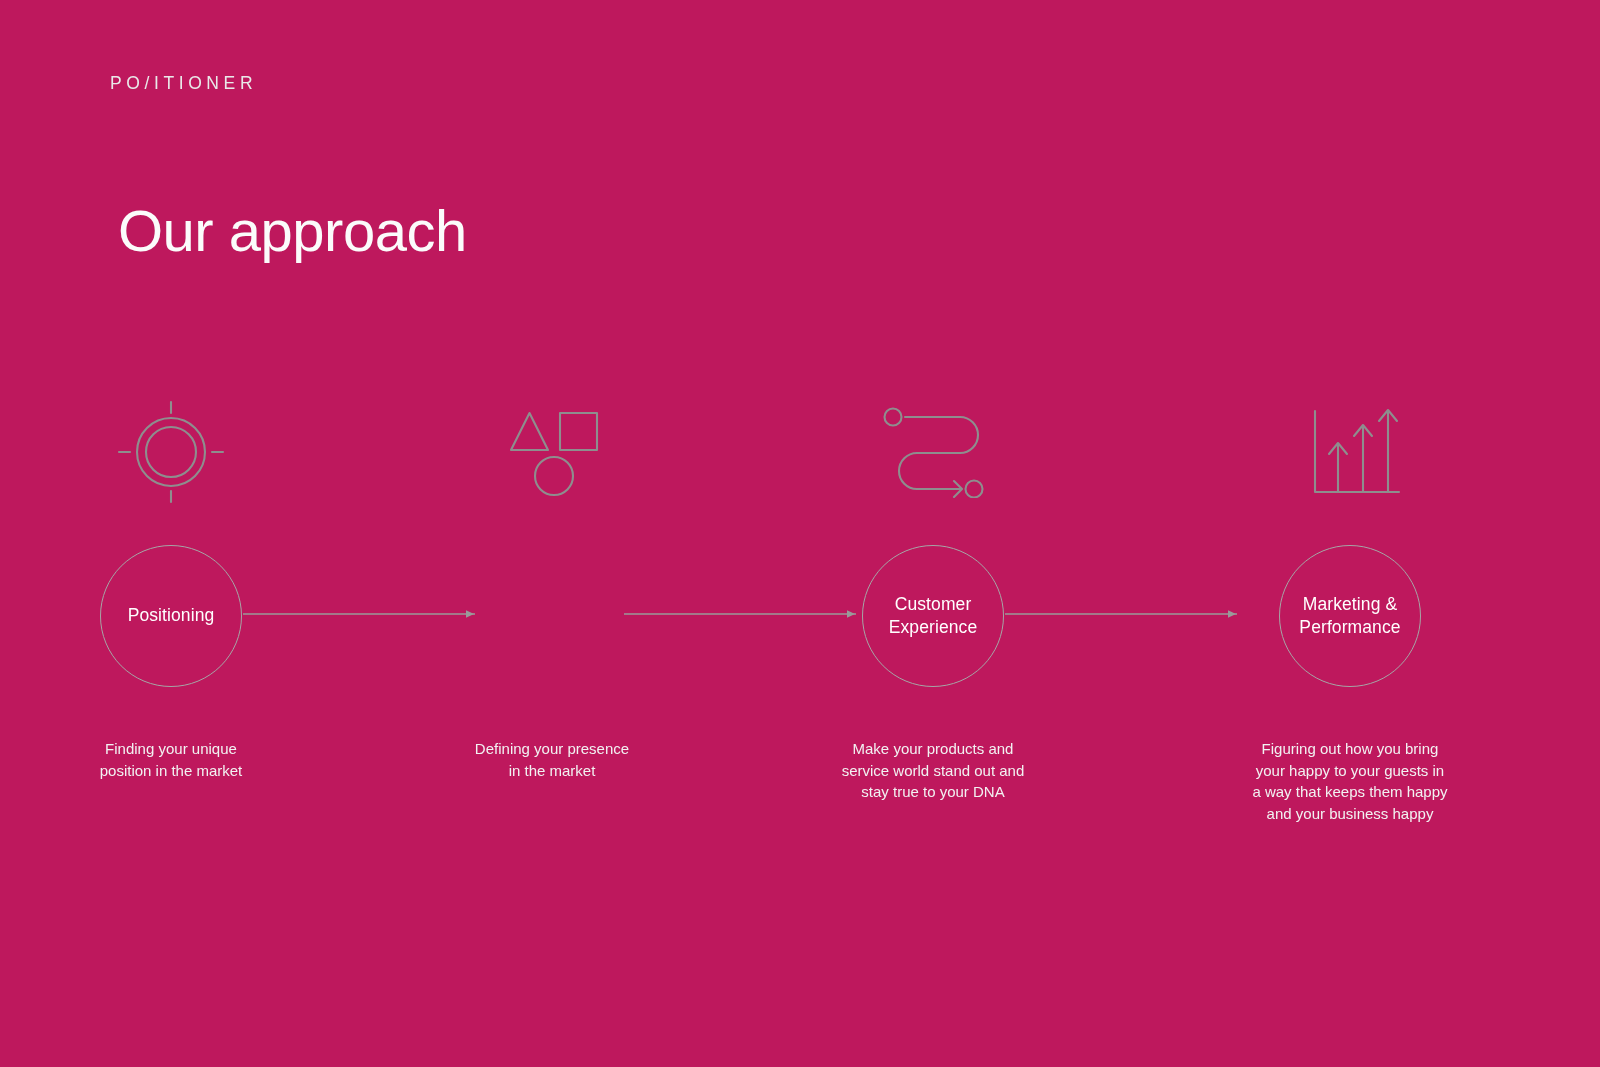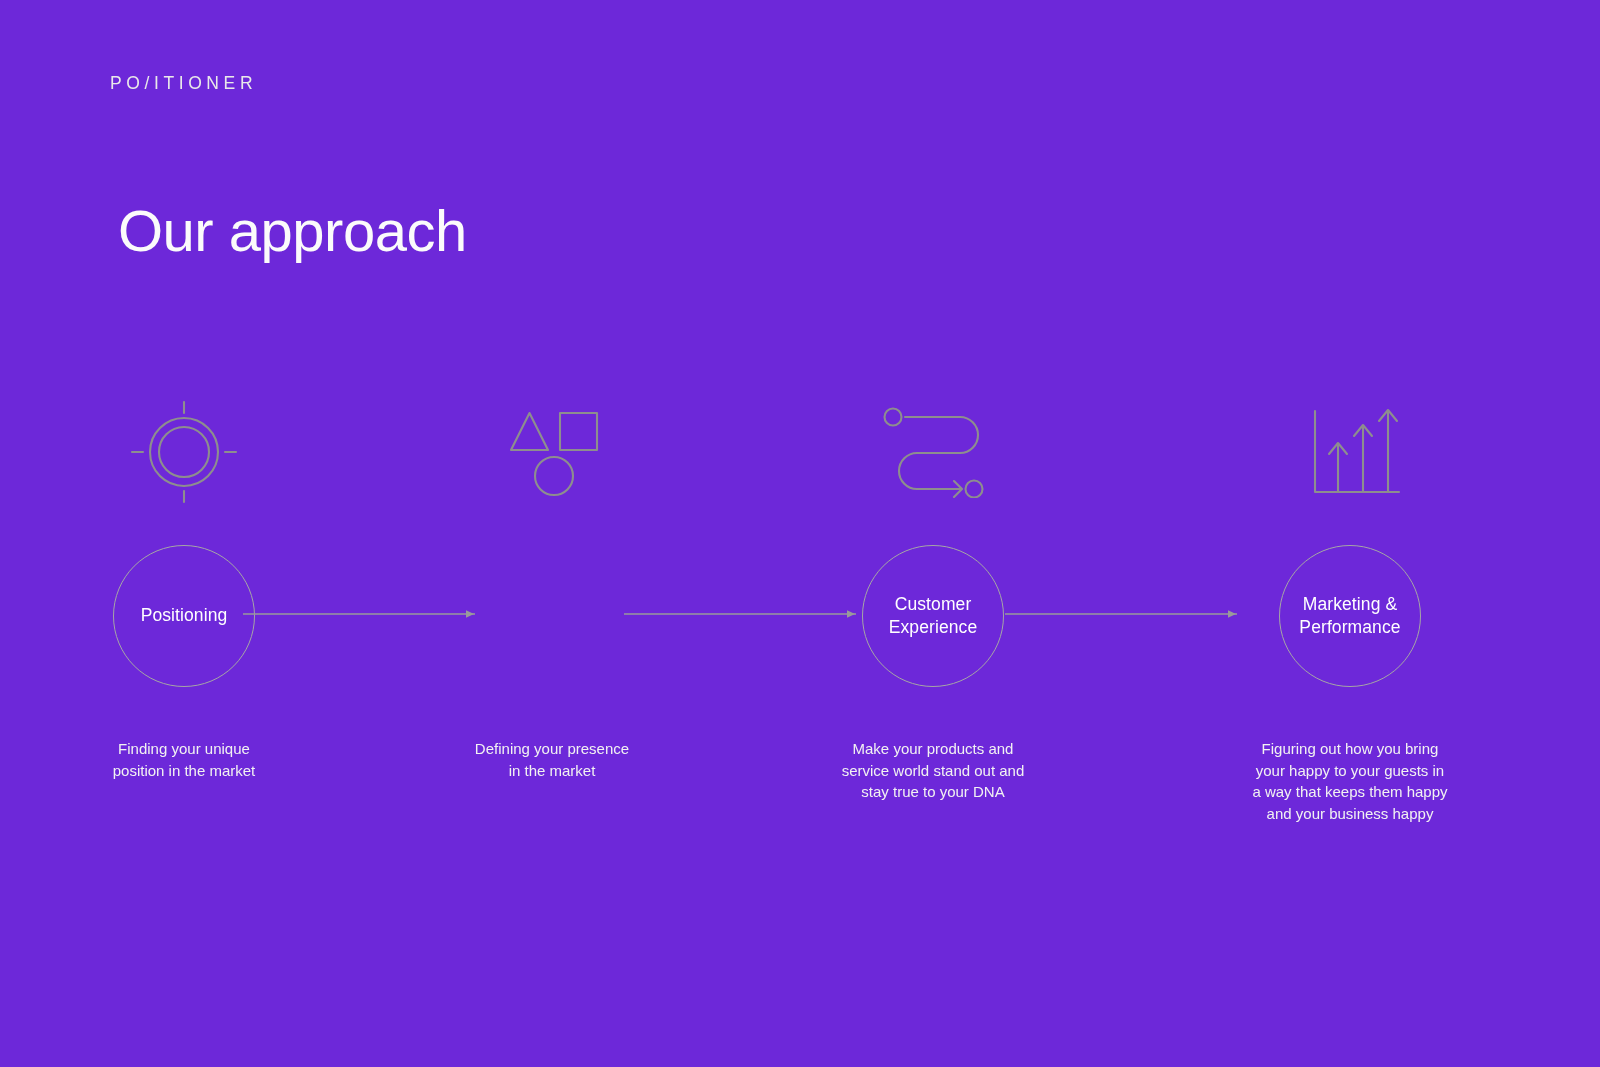--- a/index.html
+++ b/index.html
@@ -11,21 +11,21 @@
     height: 1067px;
     background: #212121;
     font-family: "Liberation Sans", sans-serif;
     overflow: hidden;
     position: relative;
     -webkit-font-smoothing: antialiased;
   }
   .slide {
     position: absolute;
     inset: 0;
-    background: #6d28d9;
+    background: #be185d;
   }
 
   
   .logo {
     position: absolute;
     left: 110px;
     top: 75px;
     font-size: 17.5px;
     letter-spacing: 4.6px;
     color: #e9e9e9;
@@ -124,21 +124,21 @@
 <body>
 
 <div class="slide">
 
   <div class="logo">PO/ITIONER</div>
 
   <h1 class="page-title">Our approach</h1>
 
   <div class="steps">
 
-    <div class="step" style="left:54px;">
+    <div class="step" style="left:41px;">
       <div class="step-icon">
         <svg class="icon-svg" width="108" height="104" viewBox="0 0 108 104" fill="none" stroke="#8e8e8e" stroke-width="2.1" stroke-linecap="round">
           <circle cx="54" cy="52" r="34"></circle>
           <circle cx="54" cy="52" r="25"></circle>
           <line x1="54" y1="2" x2="54" y2="13"></line>
           <line x1="54" y1="91" x2="54" y2="102"></line>
           <line x1="2" y1="52" x2="13" y2="52"></line>
           <line x1="95" y1="52" x2="106" y2="52"></line>
         </svg>
       </div>

